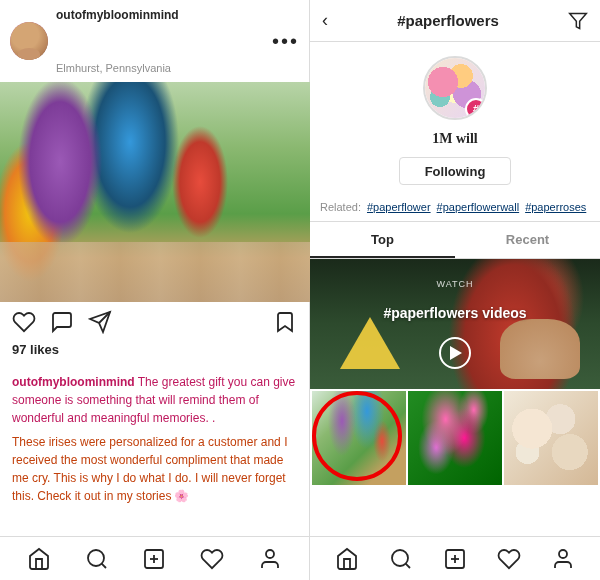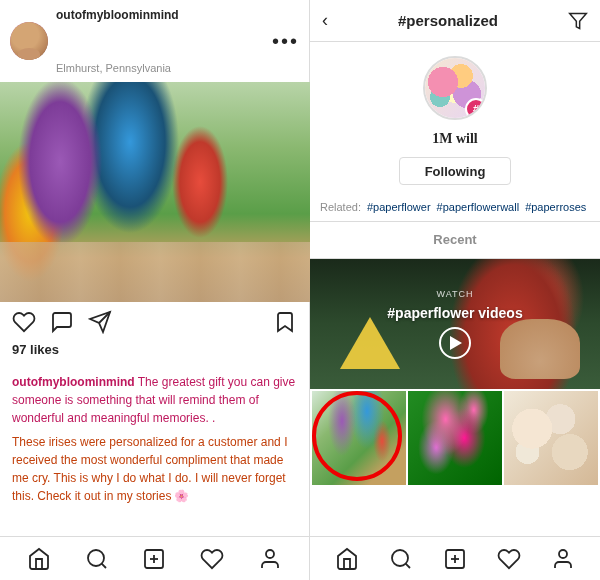--- a/index.html
+++ b/index.html
@@ -220,21 +220,21 @@
     .related-tags {
       padding: 6px 10px 8px;
       display: flex;
       align-items: center;
       gap: 6px;
       font-size: 11px;
       overflow: hidden;
       border-bottom: 1px solid #dbdbdb;
     }
     .related-label { color: #8e8e8e; white-space: nowrap; }
-    .tag-link { color: #003569; cursor: pointer; white-space: nowrap; }
+    .tag-link { color: #003569; cursor: pointer; white-space: nowrap; text-decoration: underline; }
 
     .tabs {
       display: flex;
       border-bottom: 1px solid #dbdbdb;
     }
     .tab {
       flex: 1;
       height: 36px;
       display: flex; align-items: center; justify-content: center;
       font-size: 13px;
@@ -287,21 +287,21 @@
       border-right: 30px solid transparent;
       border-bottom: 52px solid #f4d03f;
       opacity: 0.9;
     }
     .video-overlay {
       position: relative;
       z-index: 2;
       display: flex;
       flex-direction: column;
       align-items: center;
-      gap: 6px;
+      gap: 16px;
     }
     .watch-label {
       font-size: 9px;
       color: rgba(255,255,255,0.8);
       letter-spacing: 1px;
       text-transform: uppercase;
     }
     .video-title {
       font-size: 14px;
       font-weight: 700;
@@ -487,21 +487,21 @@
         </svg>
     </div>
   </div>
 
 </div>
 
 <div class="right-panel">
 
   <div class="right-header">
     <span class="back-btn">‹</span>
-    <span class="hashtag-title">#personalized</span>
+    <span class="hashtag-title">#paperflowers</span>
     <div class="filter-btn">
       <svg viewBox="0 0 24 24" fill="none" stroke="#262626" stroke-width="1.8" width="20" height="20">
           <polygon points="22 3 2 3 10 12.46 10 19 14 21 14 12.46 22 3"></polygon>
         </svg>
     </div>
   </div>
 
   <div class="hashtag-info">
     <div class="hashtag-avatar">
       <div class="hashtag-avatar-flowers" style="width:100%;height:100%;"></div>
@@ -514,32 +514,33 @@
   </div>
 
   <div class="related-tags">
     <span class="related-label">Related:</span>
     <span class="tag-link">#paperflower</span>
     <span class="tag-link">#paperflowerwall</span>
     <span class="tag-link">#paperroses</span>
   </div>
 
   <div class="tabs">
+    <div class="tab active">Top</div>
     <div class="tab">Recent</div>
   </div>
 
   <div class="content-area">
 
     <div class="video-banner">
       <div class="video-bg"></div>
       <div class="video-triangle"></div>
       <div class="video-hands"></div>
       <div class="video-overlay">
         <span class="watch-label">WATCH</span>
-        <span class="video-title">#paperflower videos</span>
+        <span class="video-title">#paperflowers videos</span>
         <div class="play-btn">
           <div class="play-triangle"></div>
         </div>
       </div>
     </div>
 
     <div class="image-grid" style="position:relative;">
 
       <div class="grid-item grid-img-1"></div>
       <div class="grid-item grid-img-2"></div>

